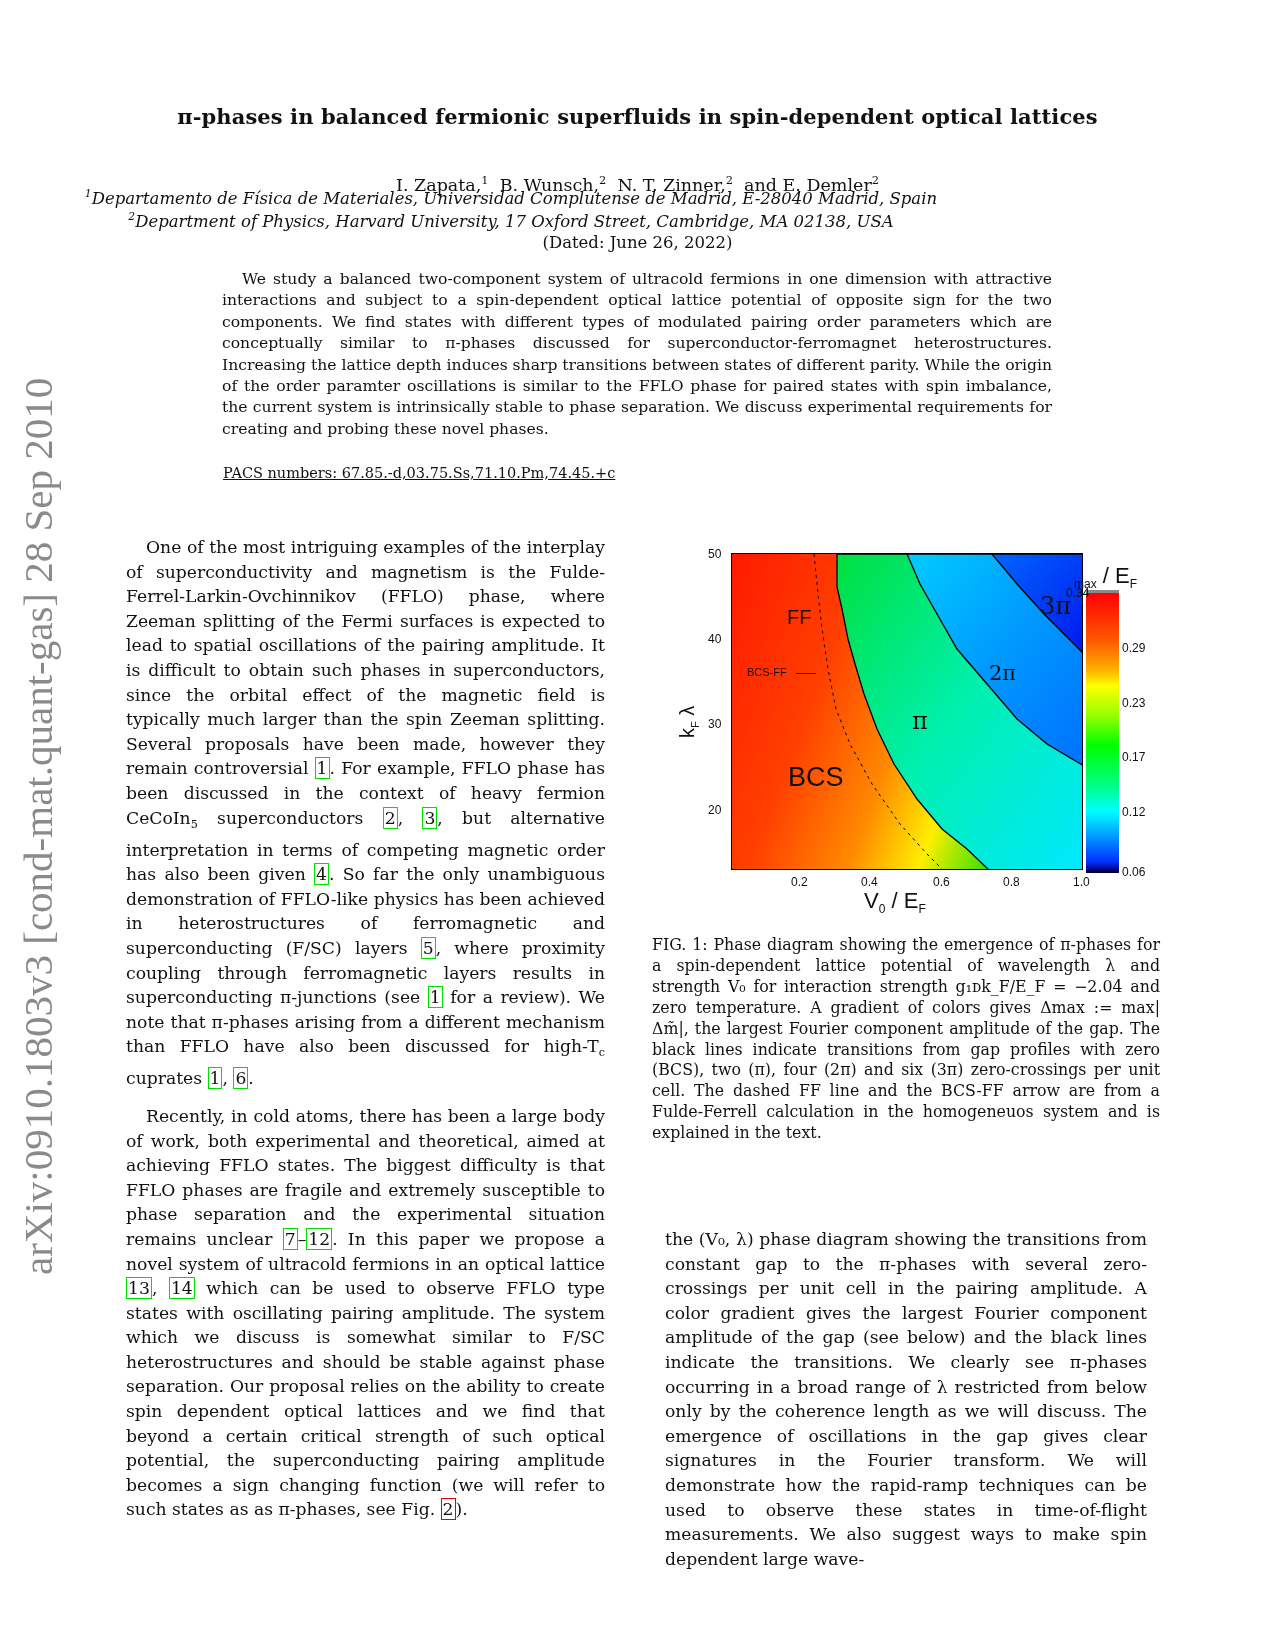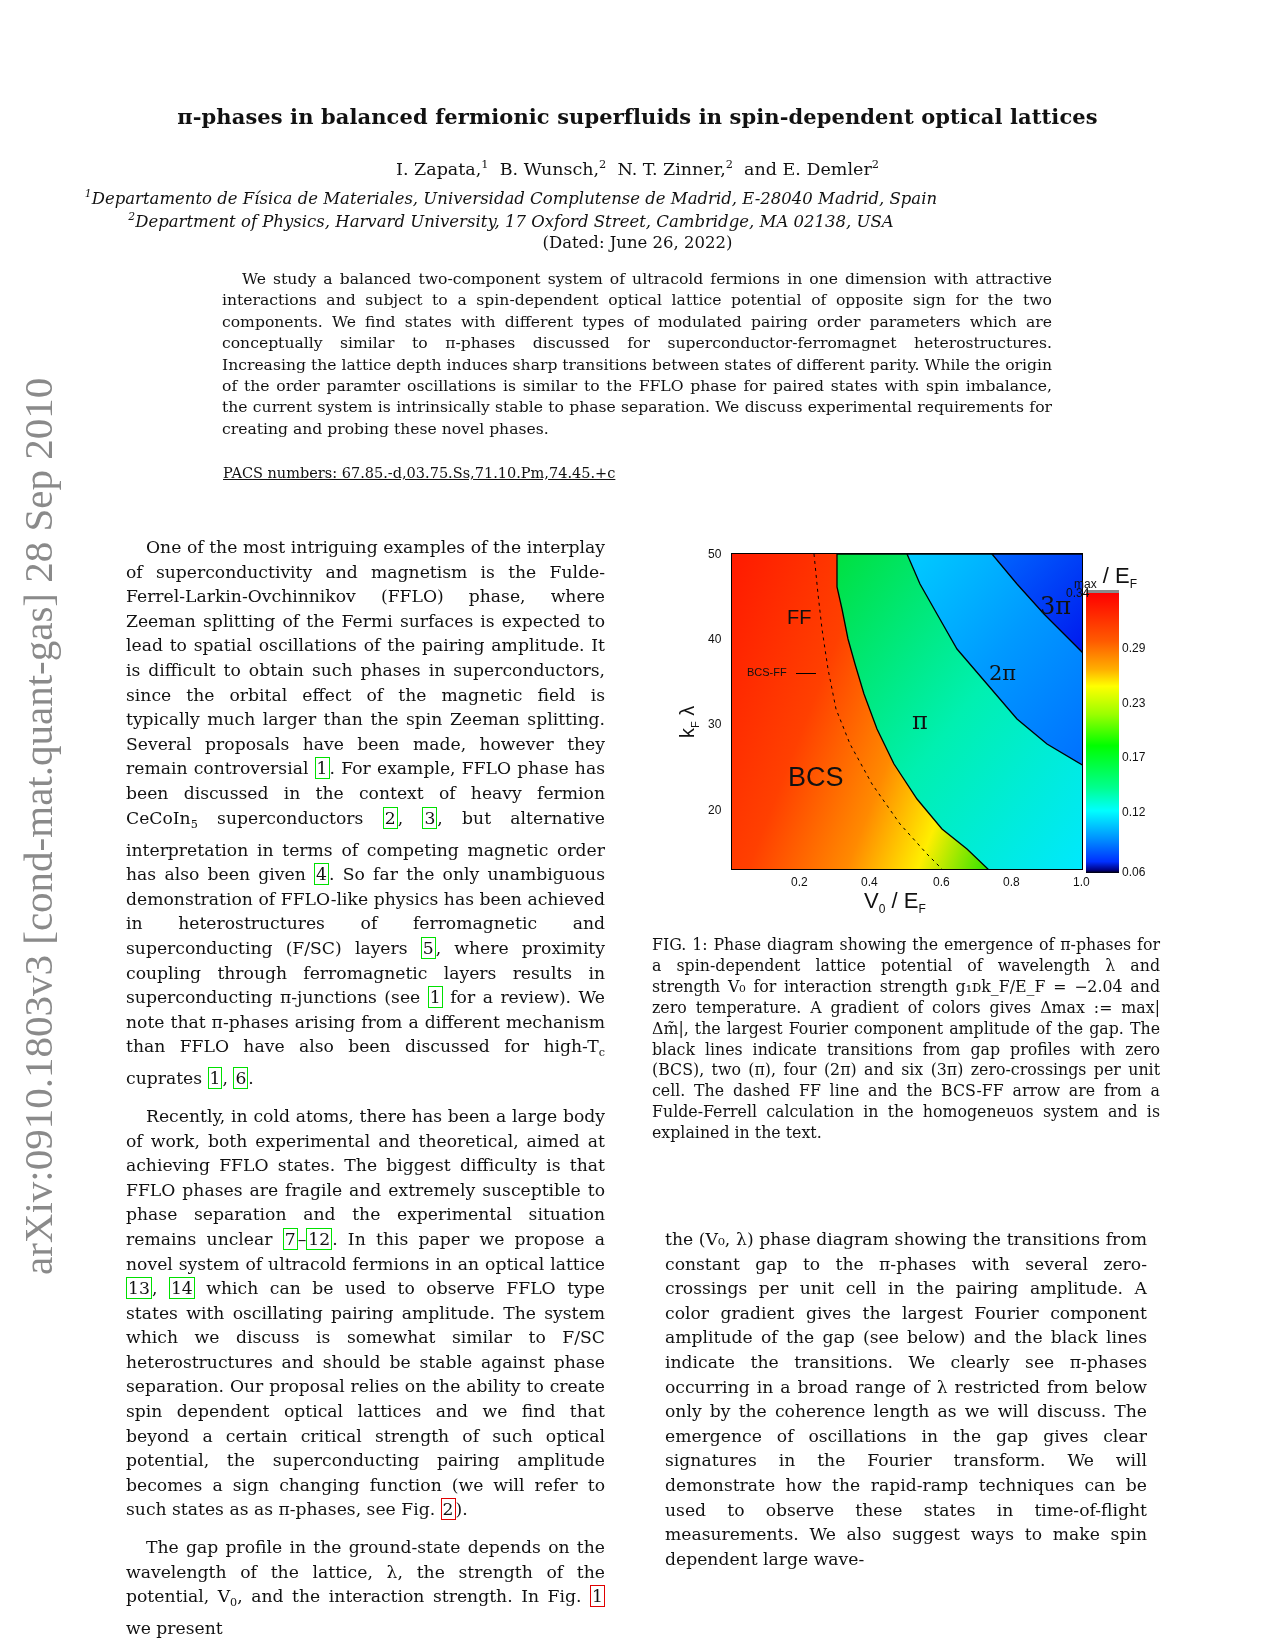--- a/index.html
+++ b/index.html
@@ -1,20 +1,20 @@
 <!DOCTYPE html>
 <html><head>
 <meta charset="utf-8">
 <style>
   html, body { margin: 0; padding: 0; background: #ffffff; }
   body { width: 1275px; height: 1650px; position: relative; overflow: hidden;
          font-family: "DejaVu Serif", "Liberation Serif", serif; color: #111; }
   .abs { position: absolute; }
   .title { left: 0; width: 1275px; top: 104px; text-align: center; font-size: 21px; font-weight: bold; letter-spacing: 0.1px; }
-  .authors { left: 0; width: 1275px; top: 157px; text-align: center; font-size: 17.5px; }
+  .authors { left: 0; width: 1275px; top: 173px; text-align: center; font-size: 17.5px; }
   .aff { left: 0; width: 1022px; text-align: center; font-size: 16.5px; font-style: italic; }
   .dated { left: 0; width: 1275px; top: 233px; text-align: center; font-size: 16.5px; }
   .abstract { left: 222px; width: 830px; top: 269px; font-size: 15.6px; line-height: 21.4px; text-align: justify; text-indent: 20px; }
   .pacs { left: 223px; top: 465px; font-size: 14.5px; text-decoration: underline; }
   .col { font-size: 17.2px; line-height: 24.6px; text-align: justify; }
   .col p { margin: 13px; text-indent: 20px; }
   .col p + p { margin-top: 6px; }
   .left-col { left: 113px; width: 505px; top: 522px; }
   .right-col { left: 652px; width: 508px; top: 1214px; }
   .right-col p { text-indent: 0; }
@@ -52,21 +52,20 @@
   <sup>2</sup><span>Department of Physics, Harvard University, 17 Oxford Street, Cambridge, MA 02138, USA</span>
 </div>
 <div class="abs dated">(Dated: June 26, 2022)</div>
 
 <div class="abs abstract">We study a balanced two-component system of ultracold fermions in one dimension with attractive interactions and subject to a spin-dependent optical lattice potential of opposite sign for the two components. We find states with different types of modulated pairing order parameters which are conceptually similar to π-phases discussed for superconductor-ferromagnet heterostructures. Increasing the lattice depth induces sharp transitions between states of different parity. While the origin of the order paramter oscillations is similar to the FFLO phase for paired states with spin imbalance, the current system is intrinsically stable to phase separation. We discuss experimental requirements for creating and probing these novel phases.</div>
 <div class="abs pacs">PACS numbers: 67.85.-d,03.75.Ss,71.10.Pm,74.45.+c</div>
 
 <div class="abs col left-col">
   <p><span>One of the most intriguing examples of the interplay of superconductivity and magnetism is the Fulde-Ferrel-Larkin-Ovchinnikov (FFLO) phase, where Zeeman splitting of the Fermi surfaces is expected to lead to spatial oscillations of the pairing amplitude. It is difficult to obtain such phases in superconductors, since the orbital effect of the magnetic field is typically much larger than the spin Zeeman splitting. Several proposals have been made, however they remain controversial </span><a class="cite">1</a><span>. For example, FFLO phase has been discussed in the context of heavy fermion CeCoIn</span><sub>5</sub><span> superconductors </span><a class="cite">2</a>, <a class="cite">3</a><span>, but alternative interpretation in terms of competing magnetic order has also been given </span><a class="cite">4</a><span>. So far the only unambiguous demonstration of FFLO-like physics has been achieved in heterostructures of ferromagnetic and superconducting (F/SC) layers </span><a class="cite">5</a><span>, where proximity coupling through ferromagnetic layers results in superconducting π-junctions (see </span><a class="cite">1</a><span> for a review). We note that π-phases arising from a different mechanism than FFLO have also been discussed for high-T</span><sub>c</sub><span> cuprates </span><a class="cite">1</a>, <a class="cite">6</a><span>.</span></p>
   <p><span>Recently, in cold atoms, there has been a large body of work, both experimental and theoretical, aimed at achieving FFLO states. The biggest difficulty is that FFLO phases are fragile and extremely susceptible to phase separation and the experimental situation remains unclear </span><a class="cite">7</a><span>–</span><a class="cite">12</a><span>. In this paper we propose a novel system of ultracold fermions in an optical lattice </span><a class="cite">13</a>, <a class="cite">14</a><span> which can be used to observe FFLO type states with oscillating pairing amplitude. The system which we discuss is somewhat similar to F/SC heterostructures and should be stable against phase separation. Our proposal relies on the ability to create spin dependent optical lattices and we find that beyond a certain critical strength of such optical potential, the superconducting pairing amplitude becomes a sign changing function (we will refer to such states as as π-phases, see Fig. </span><a class="figref">2</a><span>).</span></p>
-  <p><span>The gap profile in the ground-state depends on the wavelength of the lattice, λ, the strength of the potential, V</span><sub>0</sub><span>, and the interaction strength. In Fig. </span><a class="figref">1</a><span> we present</span></p>
 </div>
 
 <div class="abs fig-plot">
   <svg width="352" height="317" viewBox="0 0 352 317">
     <defs>
       <linearGradient id="bcsg" x1="0" y1="0" x2="1" y2="0.35">
         <stop offset="0" stop-color="#ff1a00"></stop>
         <stop offset="0.35" stop-color="#ff4000"></stop>
         <stop offset="0.6" stop-color="#ff8a00"></stop>
         <stop offset="0.78" stop-color="#ffee00"></stop>

